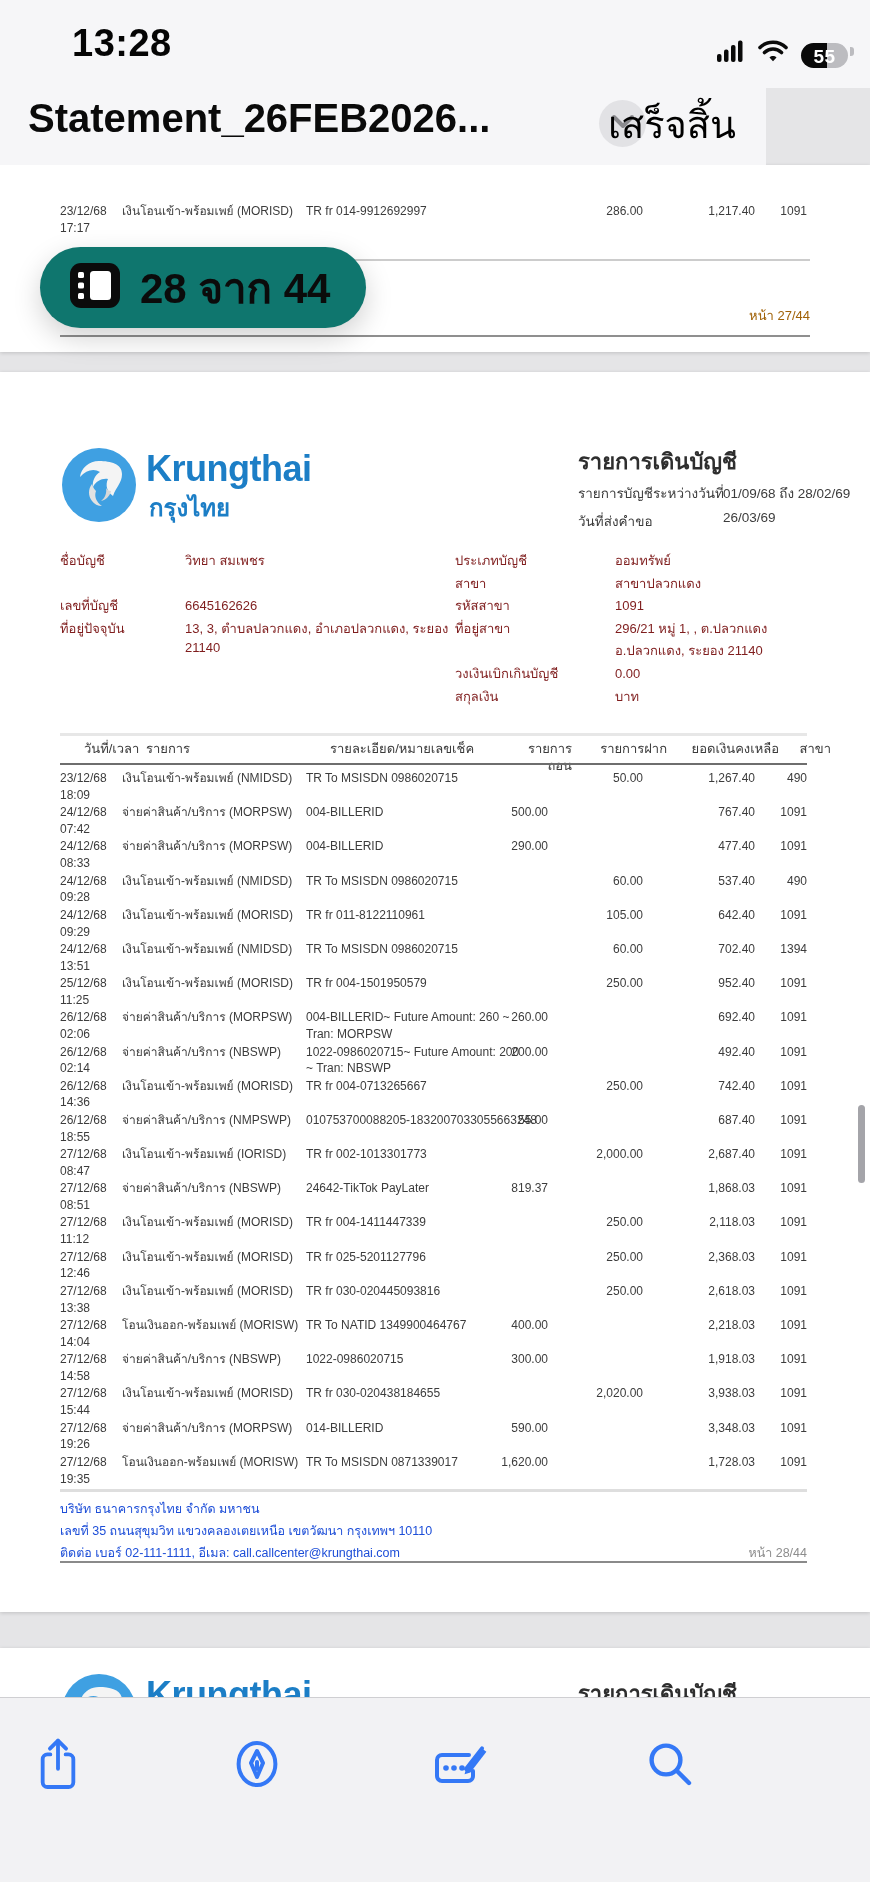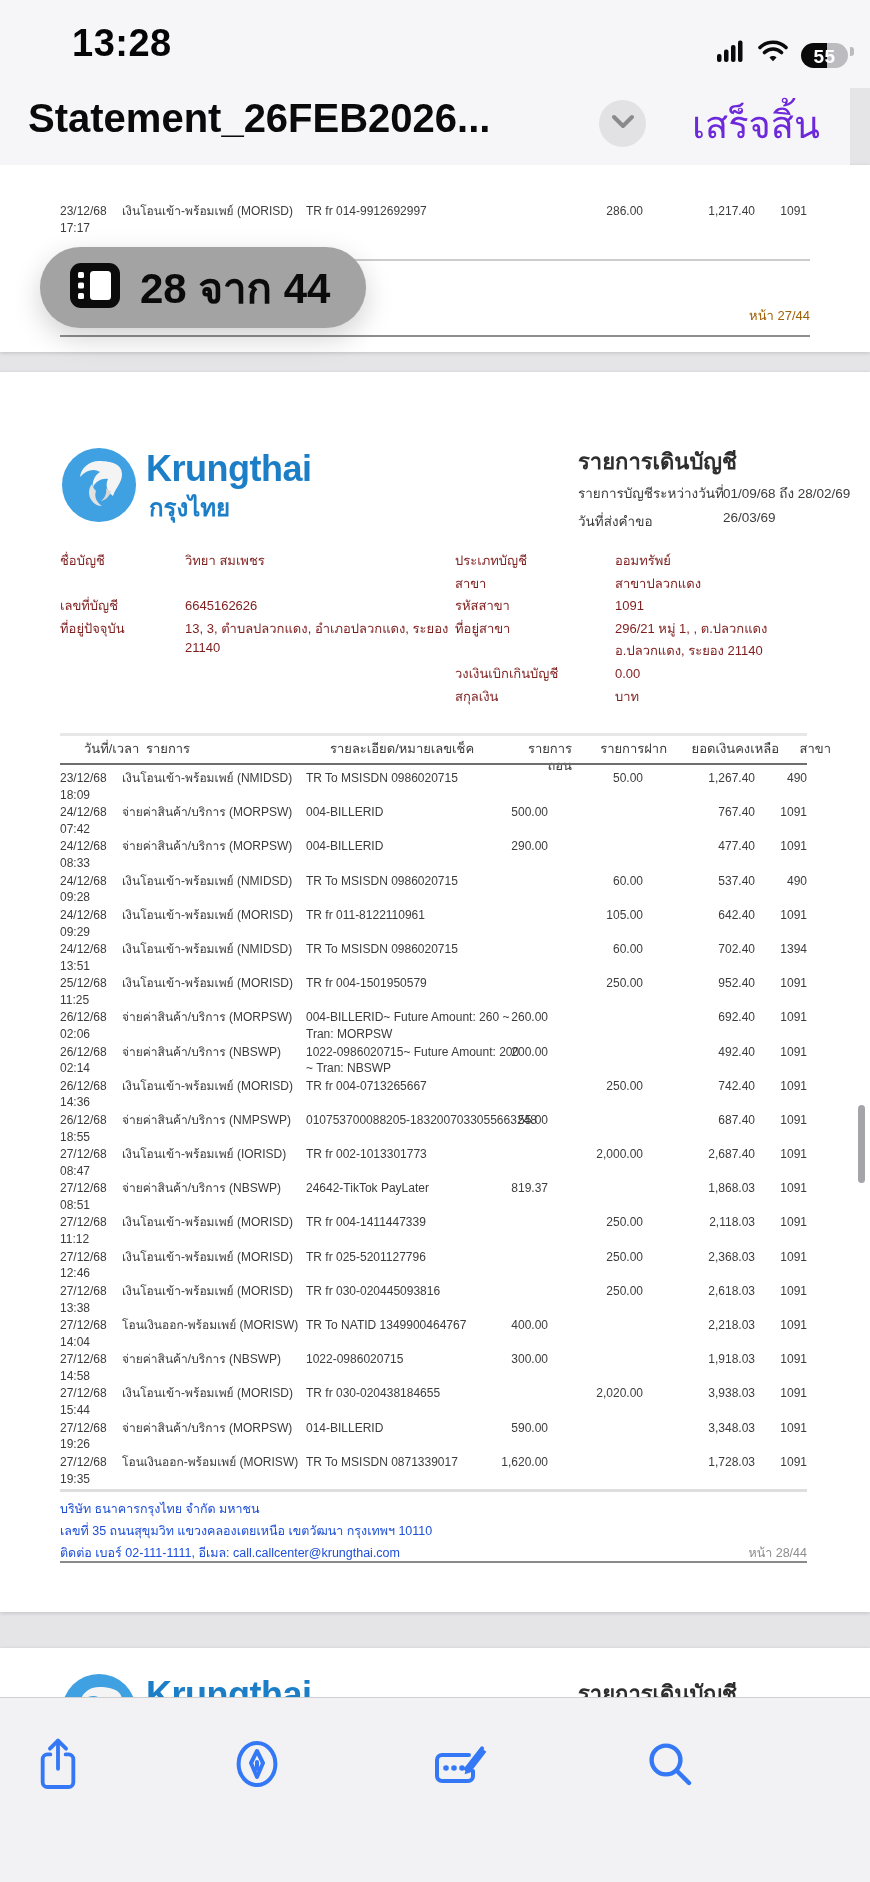--- a/index.html
+++ b/index.html
@@ -12,25 +12,25 @@
   
   .statusbar{position:absolute;left:0;top:0;width:870px;height:88px;background:#f6f6f8;z-index:30;}
   .time{position:absolute;left:72px;top:22px;font-size:38px;font-weight:700;color:#050505;letter-spacing:.5px;}
   .sbicons{position:absolute;right:16px;top:36px;display:flex;align-items:flex-end;gap:13px;}
   .battery{position:relative;width:47px;height:25px;border-radius:13px;overflow:hidden;
     background:linear-gradient(to right,#0a0a0a 0 26px,#bcbcc0 26px);
     display:flex;align-items:flex-end;justify-content:center;}
   .battery span{font-size:19px;font-weight:700;color:#fff;letter-spacing:.5px;}
   .batcap{width:4px;height:9px;background:#bcbcc0;border-radius:0 3px 3px 0;margin-left:2px;margin-bottom:8px;}
   
-  .navbar{position:absolute;left:0;top:88px;width:850px;height:77px;background:#f6f6f8;z-index:30;}
+  .navbar{position:absolute;left:0;top:88px;width:766px;height:77px;background:#f6f6f8;z-index:30;}
   .navtitle{position:absolute;left:28px;top:8px;font-size:40px;font-weight:700;color:#0a0a0a;white-space:nowrap;}
   .chevbtn{position:absolute;left:599px;top:12px;width:47px;height:47px;border-radius:50%;background:#e2e2e5;
     display:flex;align-items:center;justify-content:center;cursor:pointer;}
-  .donebtn{position:absolute;right:30px;top:6px;font-size:38px;font-weight:500;color:#6d28d9;cursor:pointer;}
+  .donebtn{position:absolute;right:30px;top:6px;font-size:38px;font-weight:500;color:#000000;cursor:pointer;}
   
   .page{position:absolute;left:0;width:870px;background:#ffffff;box-shadow:0 1px 4px rgba(0,0,0,.16);color:#3e3e3e;}
   .page-top{top:165px;height:187px;z-index:1;}
   .page-main{top:372px;height:1240px;z-index:1;}
   .page-bot{top:1648px;height:49px;overflow:hidden;z-index:1;}
   
   .trow{display:grid;grid-template-columns:62px 184px 176px 66px 95px 112px 52px;
     font-size:12px;line-height:16.8px;color:#3c3c3c;}
   .trow .num{text-align:right;}
   .trow .det{white-space:nowrap;overflow:visible;}
@@ -61,21 +61,21 @@
   .rows .trow{height:34.2px;}
   .ft-div{top:1117px;height:2.5px;background:#dedede;right:63px;}
   .ftline{position:absolute;left:60px;font-size:12.5px;color:#1d4ed8;white-space:nowrap;}
   .ft-pagenum{position:absolute;right:63px;top:1171px;font-size:12.5px;color:#8d8d8d;}
   .ft-dark{top:1189px;height:2px;background:#8a8a8a;right:63px;}
   
   .pb-circle{position:absolute;left:62px;top:26px;width:74px;height:74px;border-radius:50%;background:#3fa0e2;}
   .pb-word{position:absolute;left:146px;top:26px;font-size:36px;font-weight:700;color:#1c7ec6;letter-spacing:-.5px;}
   .pb-title{position:absolute;left:578px;top:28px;font-size:22px;font-weight:600;color:#2e2e2e;}
   
-  .pill{position:absolute;left:40px;top:247px;height:81px;border-radius:44px;background:#a3a3a3;z-index:20;
+  .pill{position:absolute;left:40px;top:247px;height:81px;border-radius:44px;background:#0f766e;z-index:20;
     display:flex;align-items:center;gap:20px;padding:0 36px 0 30px;
     box-shadow:0 10px 28px rgba(0,0,0,.18),0 0 1px rgba(0,0,0,.08);cursor:pointer;}
   .pill-text{font-size:42px;font-weight:700;color:#0b0b0b;white-space:nowrap;}
   
   .scrollbar{position:absolute;right:5px;top:1105px;width:7px;height:78px;border-radius:4px;background:#a4a4a9;z-index:15;}
   
   .toolbar{position:absolute;left:0;top:1697px;width:870px;height:185px;background:#f2f2f4;
     border-top:1px solid #cfcfd2;z-index:30;}
   .tbtn{position:absolute;top:38px;width:56px;height:56px;display:flex;align-items:center;justify-content:center;cursor:pointer;}
   .tbtn svg{display:block;}

